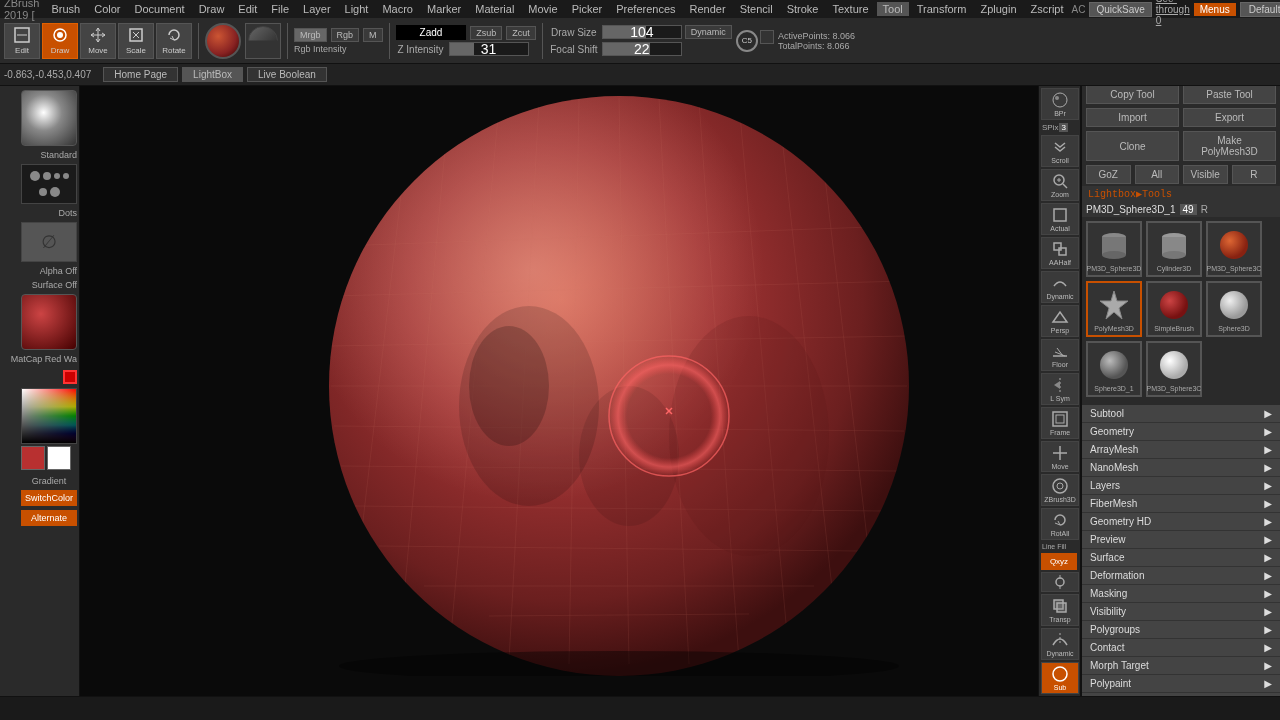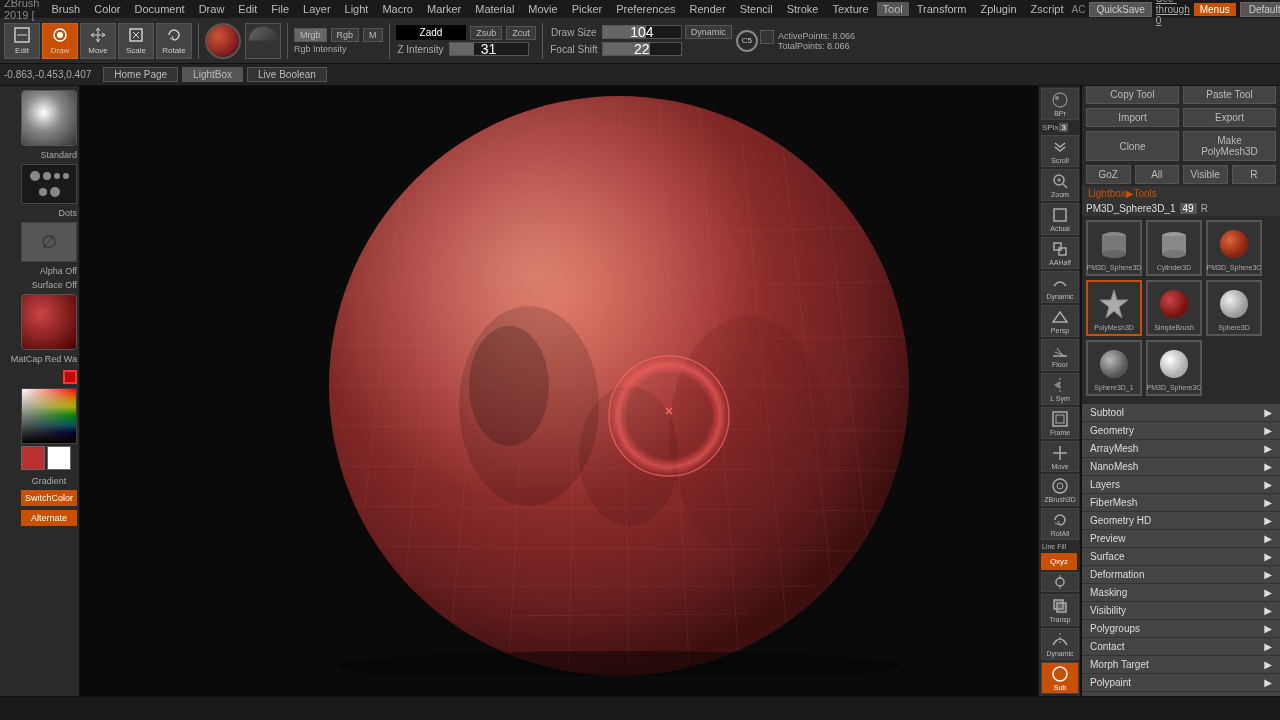--- a/index.html
+++ b/index.html
@@ -464,20 +464,21 @@
 
     
     .lightbox-header {
       background: #333;
       padding: 2px 6px;
       font-size: 10px;
       color: #bbb;
       display: flex;
       align-items: center;
       gap: 4px;
+      font-family: Liberation Mono, monospace;
     }
   </style>
 </head>
 <body>
 
 <div id="top-menu">
   <span style="color:#888; font-size:11px; margin-right:4px;">ZBrush 2019 [</span>
 
   <span class="menu-item">Brush</span>
   <span class="menu-item">Color</span>

